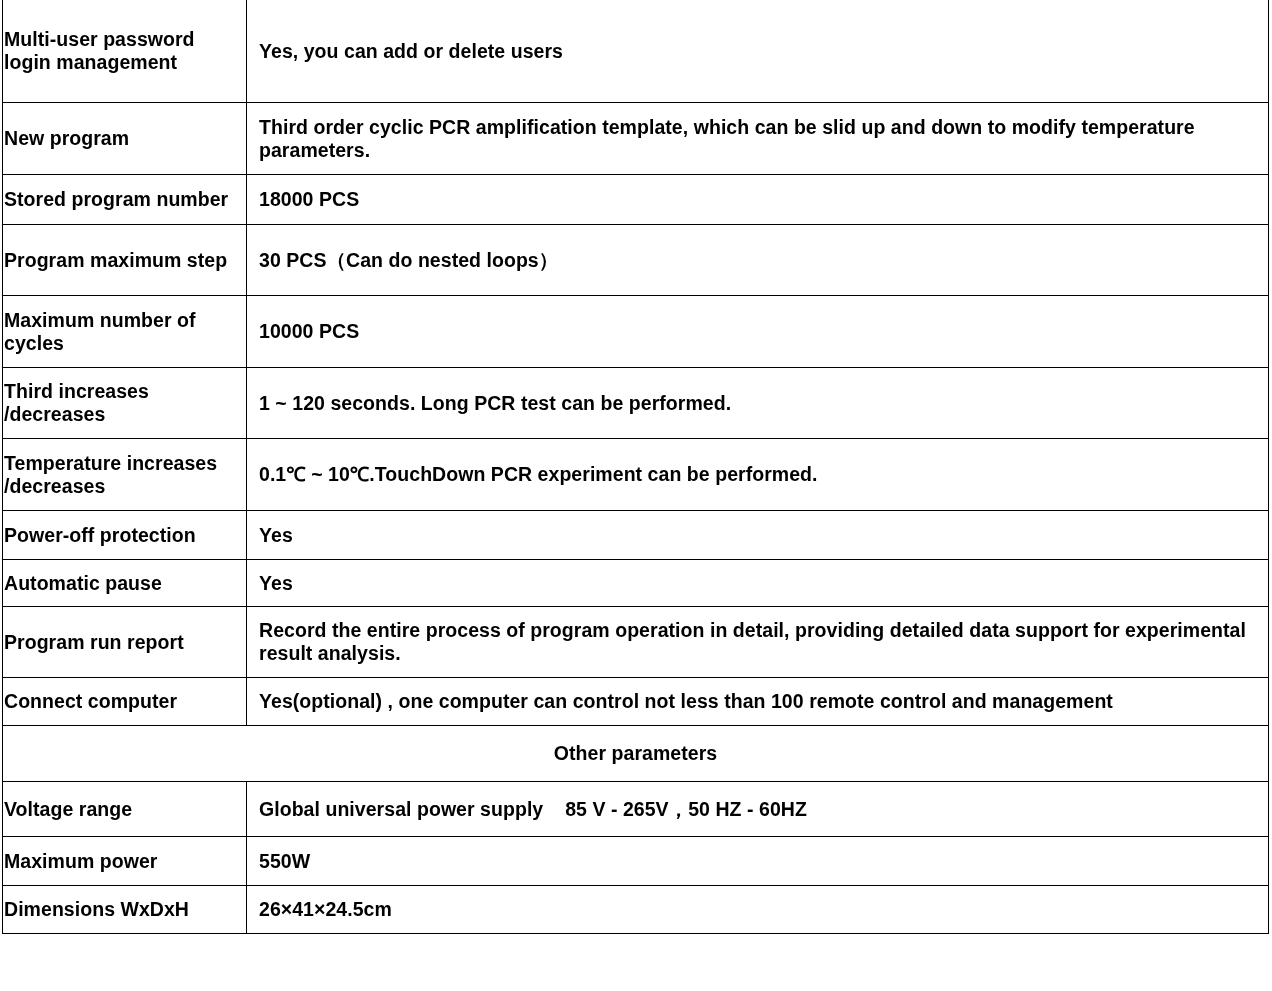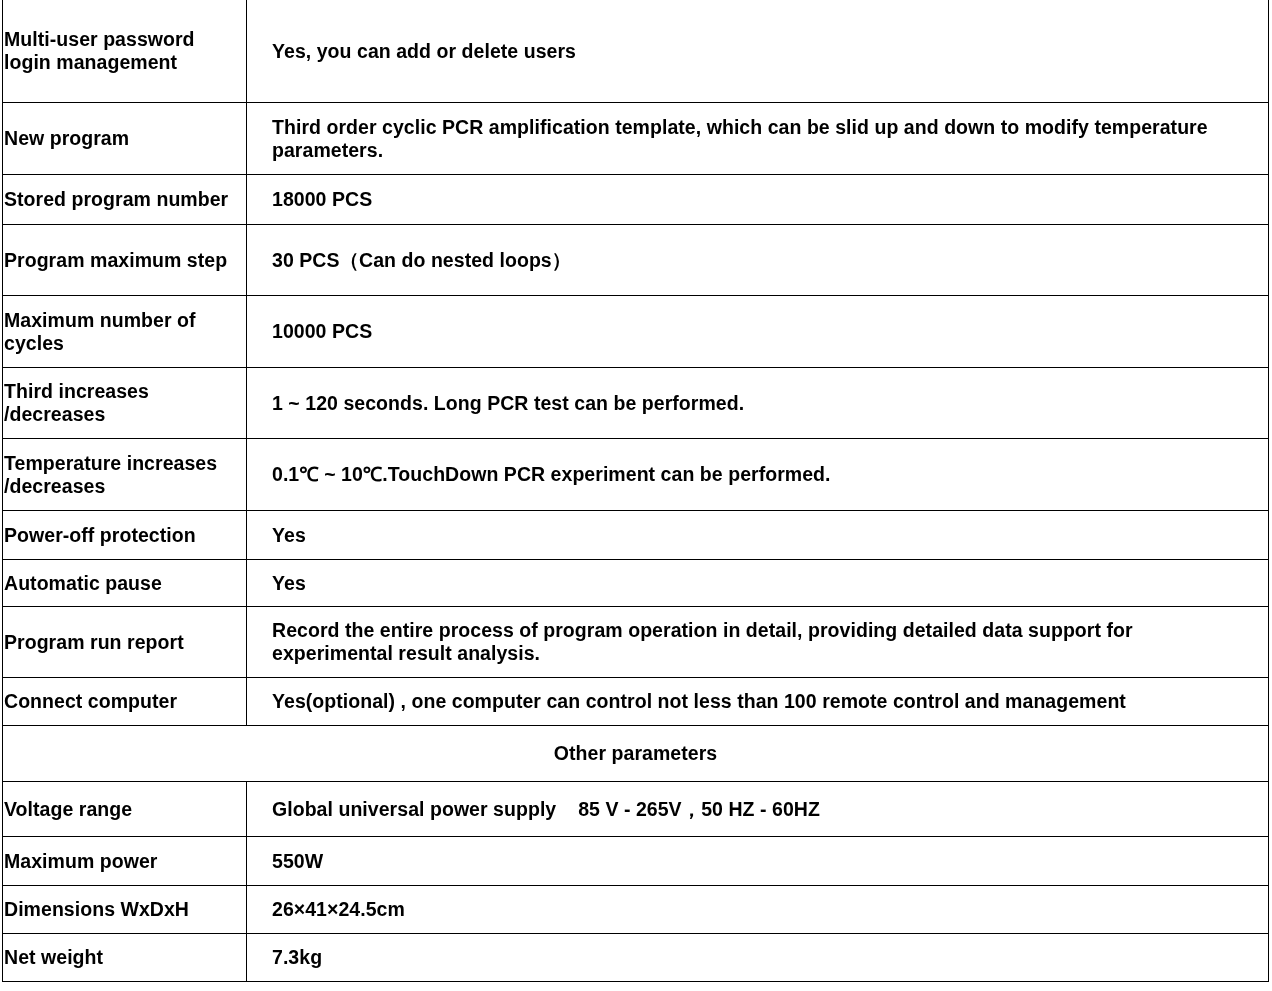--- a/index.html
+++ b/index.html
@@ -26,21 +26,21 @@
       border: 1.5px solid #000000;
       font-weight: bold;
       font-size: 19.5px;
       line-height: 23px;
       vertical-align: middle;
       padding: 0 12px 0 13px;
       letter-spacing: 0.05px;
     }
     .spec-table col.label-col { width: 244px; }
     .spec-table td.label { padding-left: 1px; }
-    .spec-table td.value { padding-left: 25px; }
+    .spec-table td.value { padding-left: 12px; }
     .spec-table td.section {
       text-align: center;
       padding: 16px;
     }
   </style>
 </head>
 <body>
 
 <table class="spec-table">
   <colgroup>
@@ -100,18 +100,14 @@
       <td class="value" style="white-space:pre">Global universal power supply    85 V - 265V，50 HZ - 60HZ</td>
     </tr>
     <tr style="height:49px">
       <td class="label">Maximum power</td>
       <td class="value">550W</td>
     </tr>
     <tr style="height:48px">
       <td class="label">Dimensions WxDxH</td>
       <td class="value">26×41×24.5cm</td>
     </tr>
-    <tr style="height:48px">
-      <td class="label">Net weight</td>
-      <td class="value">7.3kg</td>
-    </tr>
   </tbody>
 </table>
 
 </body></html>

